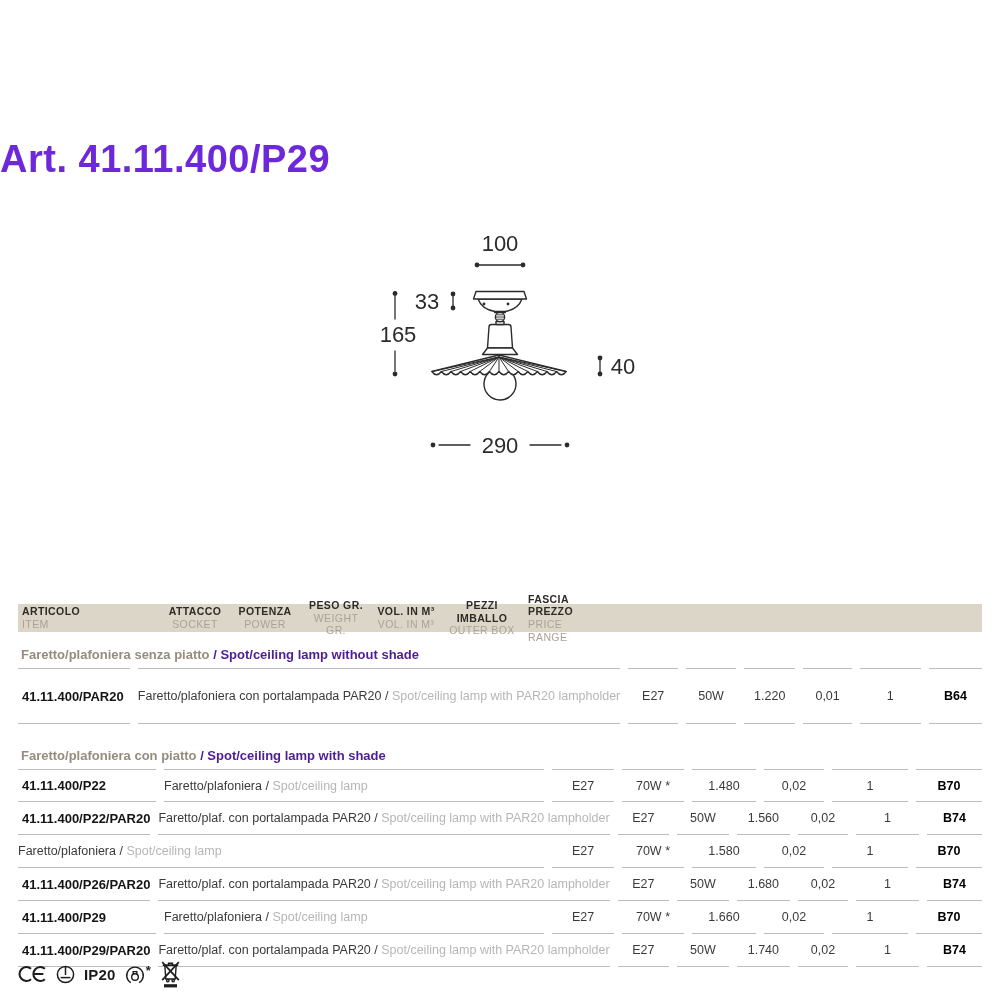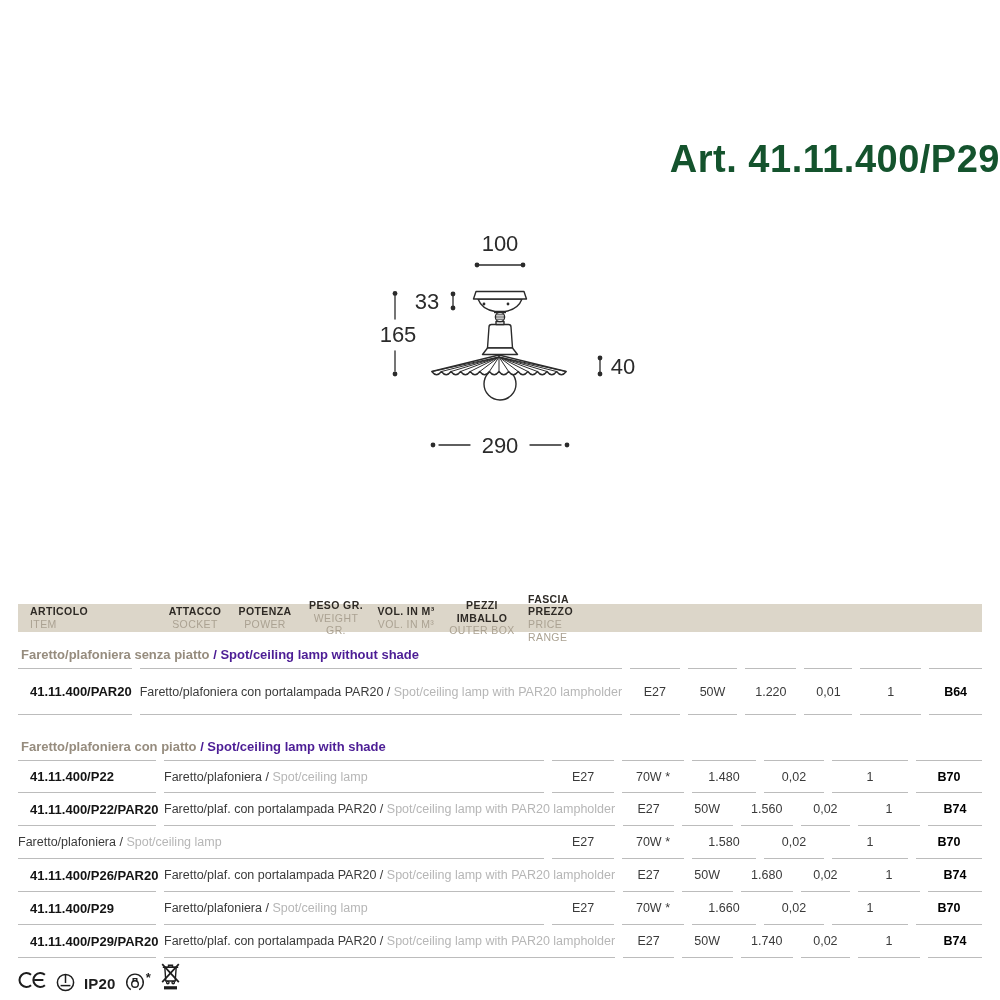--- a/index.html
+++ b/index.html
@@ -7,37 +7,37 @@
     width:1000px; height:1000px; position:relative;
     background:#ffffff;
     font-family:"Liberation Sans", sans-serif;
     color:#1d1d1d;
     overflow:hidden;
   }
 
   
   .page-title {
     position:absolute; top:138px; left:0; width:100%;
-    text-align:right;
-    font-size:38px; font-weight:bold; color:#14532d;
+    text-align:left;
+    font-size:38px; font-weight:bold; color:#6d28d9;
     letter-spacing:0.5px;
   }
 
   
   .diagram { position:absolute; left:368px; top:220px; width:290px; height:245px; }
   .diagram svg { display:block; }
   .dim-text {
     font-family:"Liberation Sans", sans-serif;
     font-size:22px; fill:#2b2b2b; font-weight:400;
   }
 
   
   .spec-table { position:absolute; left:18px; top:604px; width:964px; }
   .trow { display:flex; gap:8px; }
-  .c-article { width:138px; box-sizing:border-box; padding-left:12px; }
+  .c-article { width:138px; box-sizing:border-box; padding-left:4px; }
   .c-desc    { flex:1; box-sizing:border-box; }
   .c-attacco { width:62px; text-align:center; justify-content:center; }
   .c-potenza { width:62px; text-align:center; justify-content:center; }
   .c-peso    { width:64px; text-align:center; justify-content:center; }
   .c-vol     { width:60px; text-align:center; justify-content:center; }
   .c-pezzi   { width:76px; text-align:center; justify-content:center; }
   .c-fascia  { width:66px; text-align:left; justify-content:center; }
 
   .thead { background:#dcd6c9; height:28px; align-items:center; }
   .thead .hcell { line-height:1.2; }
@@ -48,37 +48,37 @@
     display:flex; align-items:flex-end;
     padding:0 0 6px 3px; box-sizing:border-box;
     font-size:13px; color:#968c7e;
   }
   .section-row.s1 { height:36px; }
   .section-row.s2 { height:45px; }
   .s-it { font-weight:bold; }
   .s-en { font-weight:bold; color:#4c1d95; white-space:pre; }
 
   .drow { height:33px; }
-  .drow.tall { height:47px; }
+  .drow.tall { height:56px; }
   .drow .cell {
     display:flex; align-items:center; height:100%;
     box-sizing:border-box;
     border-bottom:1px solid #bcbcbc;
     font-size:12.5px; color:#3a3a3a;
   }
   .drow.first .cell { border-top:1px solid #bcbcbc; }
   .cell.c-article { font-weight:bold; font-size:13px; color:#141414; }
   .cell.c-fascia  { font-weight:bold; color:#000000; }
   .d-it { color:#3a3a3a; white-space:pre; }
   .d-en { color:#b6b6b6; white-space:pre; }
 
   
   .footer {
     position:absolute; left:18px; top:956px;
-    display:flex; align-items:flex-end; gap:9px; height:36px;
+    display:flex; align-items:center; gap:9px; height:36px;
   }
   .footer svg { display:block; }
   .ip-rating { font-size:15px; font-weight:bold; color:#1d1d1d; letter-spacing:0.2px; }
   .lamp-sym { display:flex; align-items:flex-start; }
   .sup-asterisk { font-size:13px; font-weight:bold; color:#1d1d1d; line-height:1; margin-left:1px; }
 </style>
 </head>
 <body>
 
 <div class="page-title">Art. 41.11.400/P29</div>

